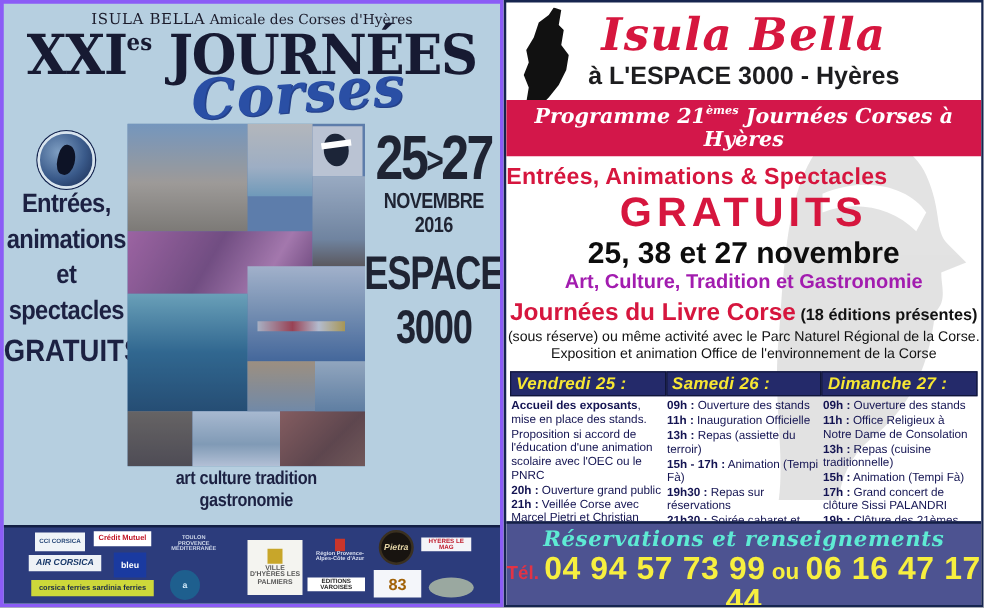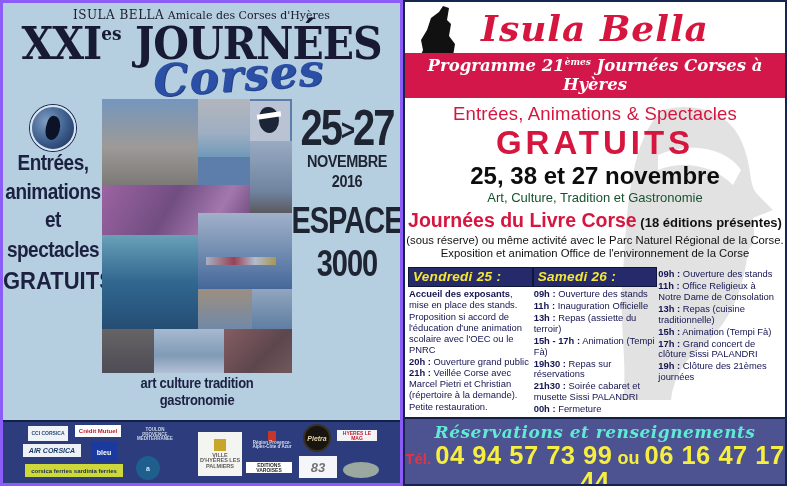--- a/index.html
+++ b/index.html
@@ -90,46 +90,46 @@
   .sp8{left:195px;top:10px;width:44px;height:44px;background:#f4f4f0;color:#5a5a5a;
        font-size:5.5px;flex-direction:column;gap:2px;}
   .sp8 i{display:block;width:12px;height:12px;background:#c8a62a;}
   .sp9{left:247px;top:6px;width:44px;height:24px;background:transparent;color:#d8dff0;
        font-size:4.5px;flex-direction:column;}
   .sp9 i{display:block;width:8px;height:10px;background:#c8352a;}
   .sp10{left:243px;top:40px;width:46px;height:11px;background:#fff;color:#2a2a2a;font-size:5px;}
   .sp11{left:300px;top:2px;width:28px;height:28px;border-radius:50%;background:#181410;
         color:#e8d8a8;font-size:7px;font-style:italic;border:2px solid #3a3020;}
   .sp12{left:334px;top:8px;width:40px;height:11px;background:#f4f4f8;color:#c02030;font-size:5px;}
-  .sp13{left:296px;top:34px;width:38px;height:22px;background:#f4f6fa;color:#737373;
-        font-size:13px;font-style:italic;}
+  .sp13{left:296px;top:34px;width:38px;height:22px;background:#f4f6fa;color:#a16207;
+        font-size:13px;}
   .sp14{left:340px;top:40px;width:36px;height:16px;border-radius:50%;background:#9aa8a0;
         color:#3a4a42;font-size:4.5px;}
 
   
   #right{width:384px;height:486px;background:#fff;border:2px solid #16254f;
          position:relative;overflow:hidden;}
   .watermark{position:absolute;right:-8px;top:98px;opacity:.55;pointer-events:none;}
   .corsica{position:absolute;left:8px;top:4px;}
   .rp-title{margin-top:8px;text-align:center;font-family:"DejaVu Serif",serif;
             font-style:italic;font-weight:bold;font-size:36px;color:#d6163e;
             line-height:1;letter-spacing:1px;}
   .rp-sub{text-align:center;font-size:20px;color:#1d1d1f;margin-top:4px;font-weight:600;}
   .rp-banner{margin-top:7px;background:#d3174a;color:#fff;text-align:center;
              font-family:"DejaVu Serif",serif;font-style:italic;font-weight:bold;
              font-size:16.5px;padding:3px 0 4px;}
   .rp-banner sup{font-size:9px;}
   .rel{position:relative;z-index:2;}
-  .free1{text-align:center;color:#d6163e;font-weight:400;font-size:18.5px;margin-top:5px;
+  .free1{color:#d6163e;font-weight:700;font-size:18.5px;margin-top:5px;
          letter-spacing:.2px;}
   .free2{text-align:center;color:#d6163e;font-weight:800;font-size:33px;line-height:1;
          letter-spacing:4px;margin-top:1px;}
   .dates-line{text-align:center;color:#0d0d0d;font-weight:800;font-size:24px;margin-top:5px;
               line-height:1;}
-  .theme-line{text-align:center;color:#14532d;font-weight:400;font-size:13px;margin-top:2px;}
+  .theme-line{text-align:center;color:#a21caf;font-weight:700;font-size:16px;margin-top:2px;}
   .livre{text-align:center;margin-top:6px;line-height:1;}
   .livre .lt{color:#d6163e;font-weight:800;font-size:19.5px;}
   .livre .ln{color:#111;font-weight:600;font-size:13px;}
   .desc{text-align:center;color:#111;font-size:11.3px;line-height:1.22;margin-top:3px;}
   
   .sched{display:flex;gap:0;margin:6px 3px 0;align-items:flex-start;}
   .col{flex:1;min-height:116px;}
   .col-h{background:#242a6a;color:#f7e733;font-weight:800;font-style:italic;
          font-size:13.5px;text-align:left;padding:1px 4px 2px;border:1px solid #10163a;
          letter-spacing:.3px;}
@@ -253,20 +253,21 @@
       <path fill="#cccccc" d="M60,10 C95,0 130,15 140,45 C150,70 145,85 155,95 L170,110 L150,118 C150,130 155,140 145,150 C140,200 120,230 95,250 C80,262 70,280 68,300 L20,300 C25,260 15,220 20,170 C24,120 25,40 60,10 Z"></path>
       <path fill="#ffffff" d="M55,55 C90,40 125,50 138,70 L130,85 C110,65 80,60 55,70 Z"></path>
     </svg>
 
     <svg class="corsica" width="50" height="84" viewBox="0 0 50 84">
       <path fill="#111111" d="M30,0 L36,2 L34,14 L38,18 L36,30 L42,38 L40,50 L34,62 L26,72 L18,80 L12,84 L8,76 L10,64 L6,54 L10,44 L8,34 L14,24 L18,12 L26,6 Z"></path>
     </svg>
 
     <div class="rel">
       <div class="rp-title">Isula Bella</div>
+      <div class="rp-sub">à L'ESPACE 3000 - Hyères</div>
       <div class="rp-banner"><span>Programme 21</span><sup>èmes</sup><span> Journées Corses à Hyères</span></div>
 
       <div class="free1">Entrées, Animations &amp; Spectacles</div>
       <div class="free2">GRATUITS</div>
       <div class="dates-line">25, 38 et 27 novembre</div>
       <div class="theme-line">Art, Culture, Tradition et Gastronomie</div>
       <div class="livre">
         <span class="lt">Journées du Livre Corse</span><span class="ln"> (18 éditions présentes)</span>
       </div>
       <div class="desc">
@@ -291,20 +292,21 @@
               <div class="s-item"><b>09h :</b> Ouverture des stands</div>
               <div class="s-item"><b>11h :</b> Inauguration Officielle</div>
               <div class="s-item"><b>13h :</b> Repas (assiette du terroir)</div>
               <div class="s-item"><b>15h - 17h :</b> Animation (Tempi Fà)</div>
               <div class="s-item"><b>19h30 :</b> Repas sur réservations</div>
               <div class="s-item"><b>21h30 :</b> Soirée cabaret et musette Sissi PALANDRI</div>
               <div class="s-item"><b>00h :</b> Fermeture</div>
             </div>
           </div>
           <div class="col">
+            <div class="col-h">Dimanche 27 :</div>
             <div class="col-b">
               <div class="s-item"><b>09h :</b> Ouverture des stands</div>
               <div class="s-item"><b>11h :</b> Office Religieux à Notre Dame de Consolation</div>
               <div class="s-item"><b>13h :</b> Repas (cuisine traditionnelle)</div>
               <div class="s-item"><b>15h :</b> Animation (Tempi Fà)</div>
               <div class="s-item"><b>17h :</b> Grand concert de clôture Sissi PALANDRI</div>
               <div class="s-item"><b>19h :</b> Clôture des 21èmes journées</div>
             </div>
           </div>
         </div>

